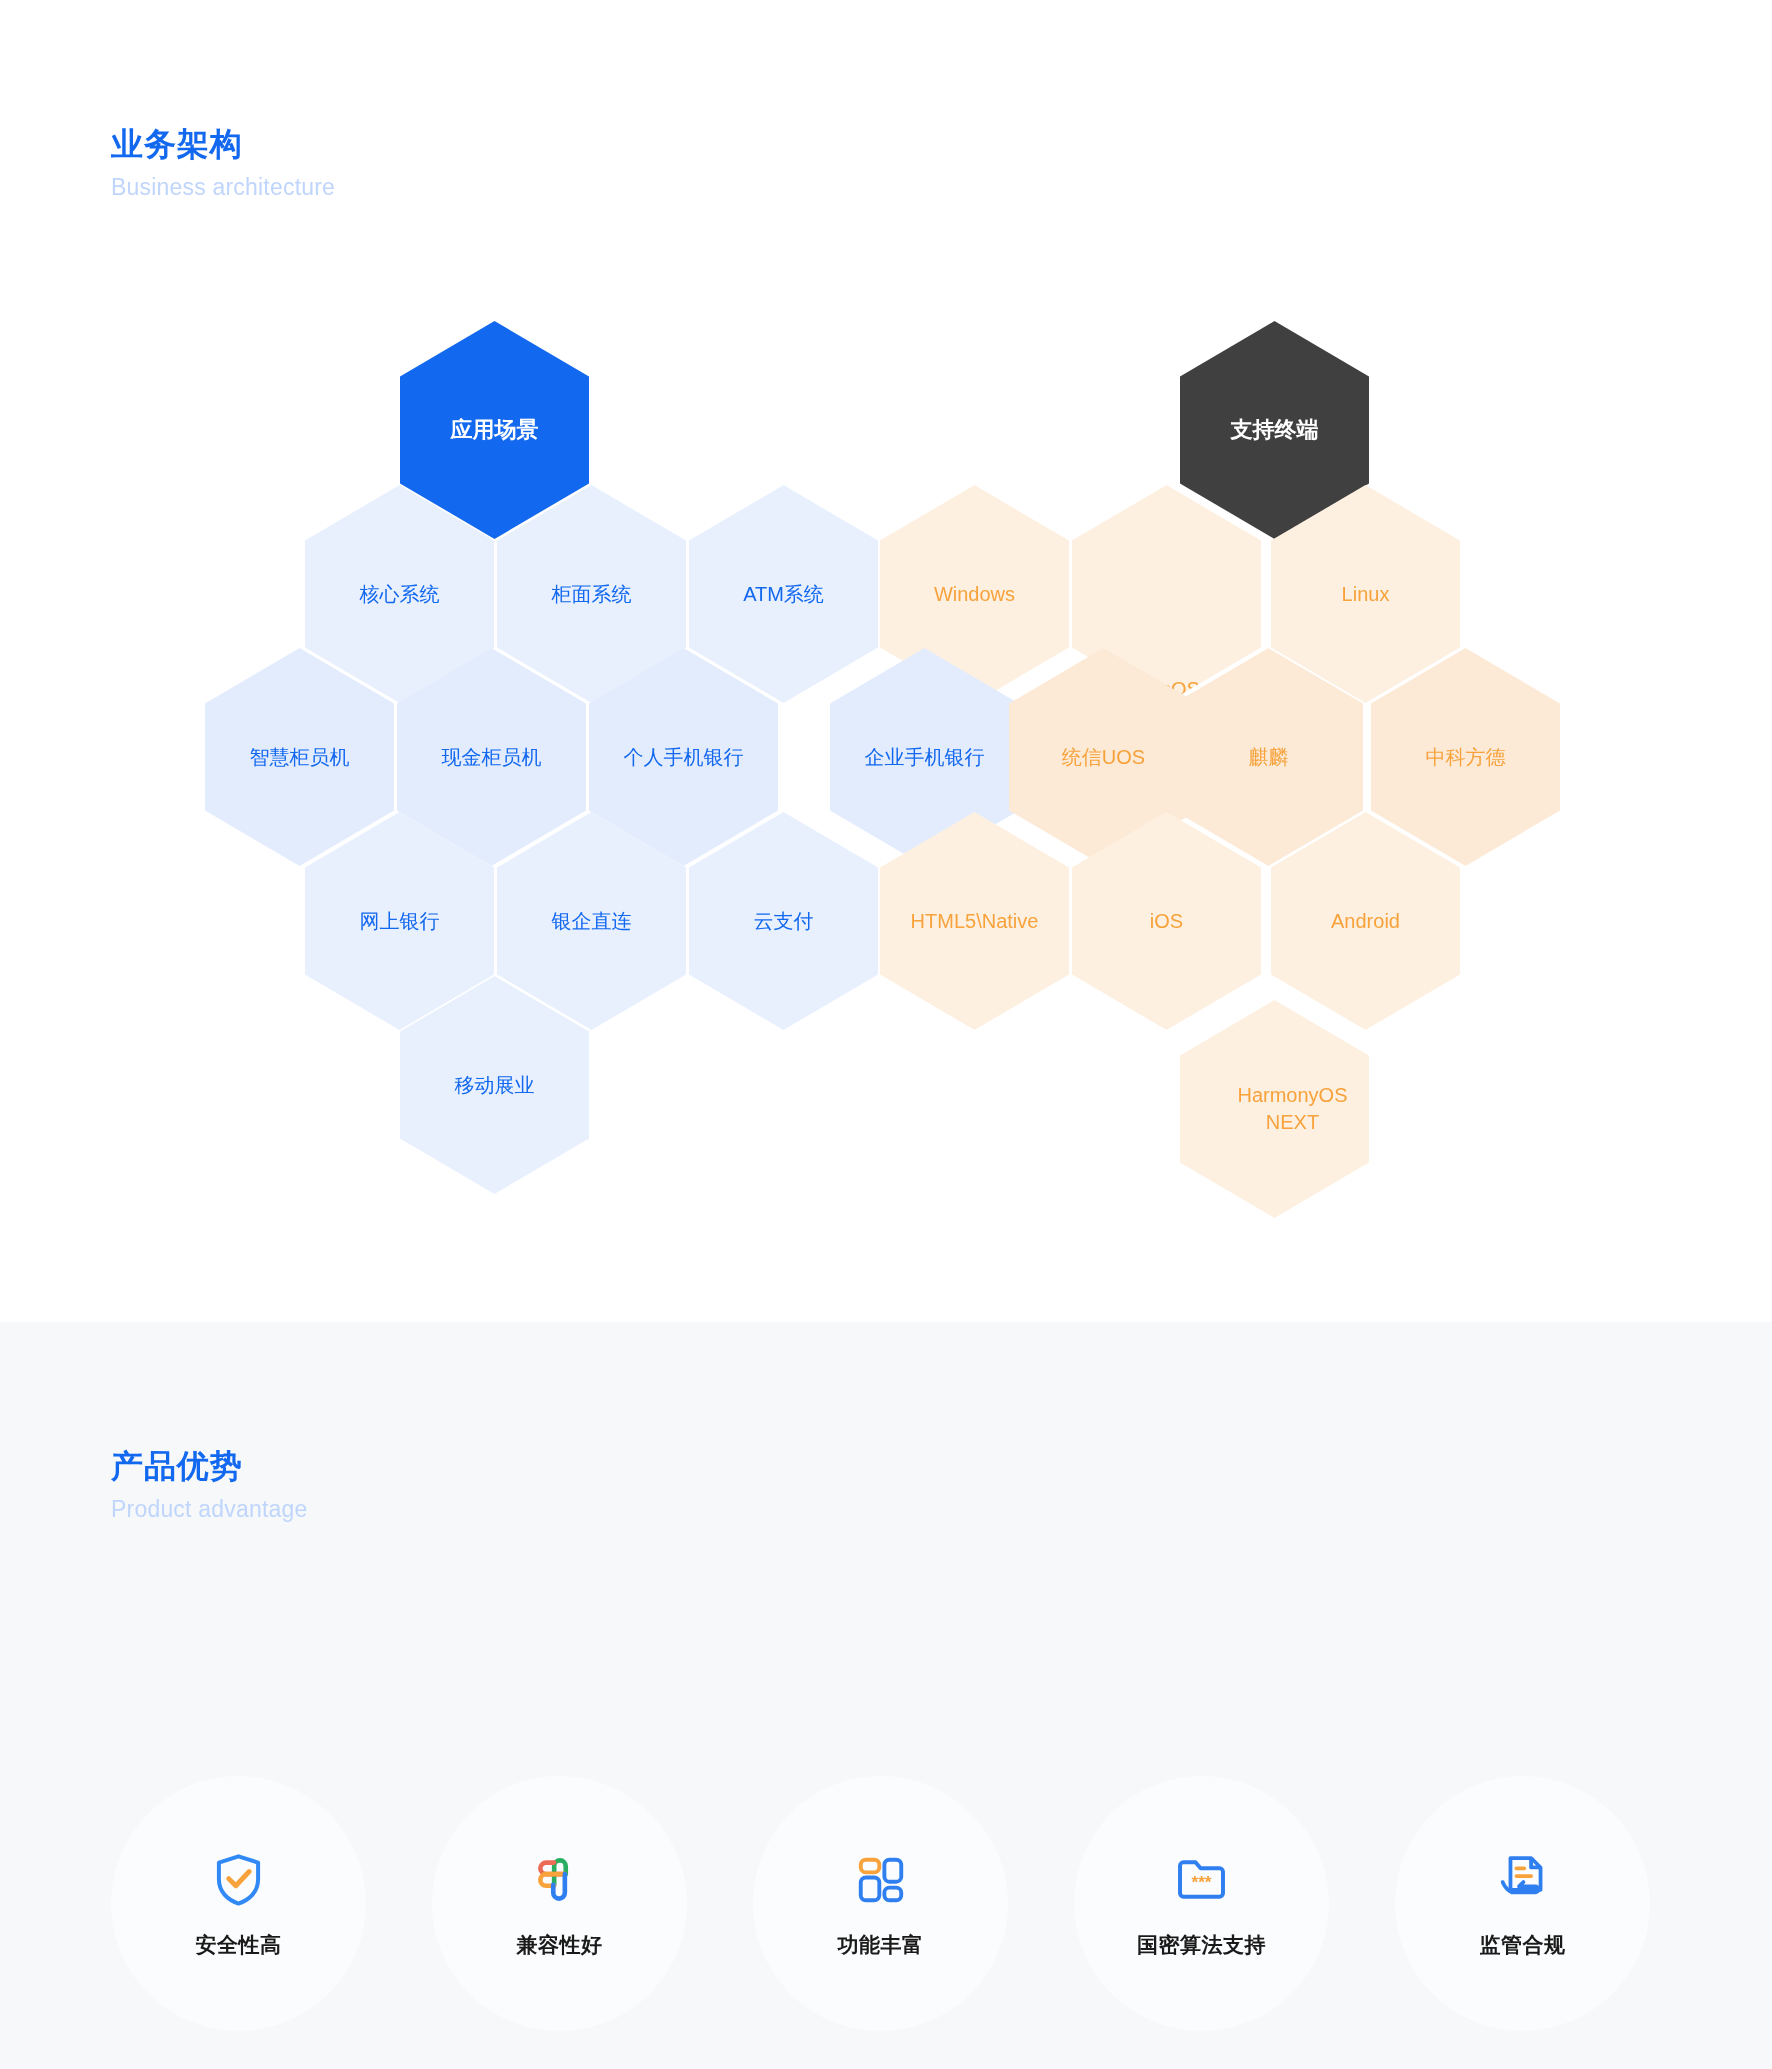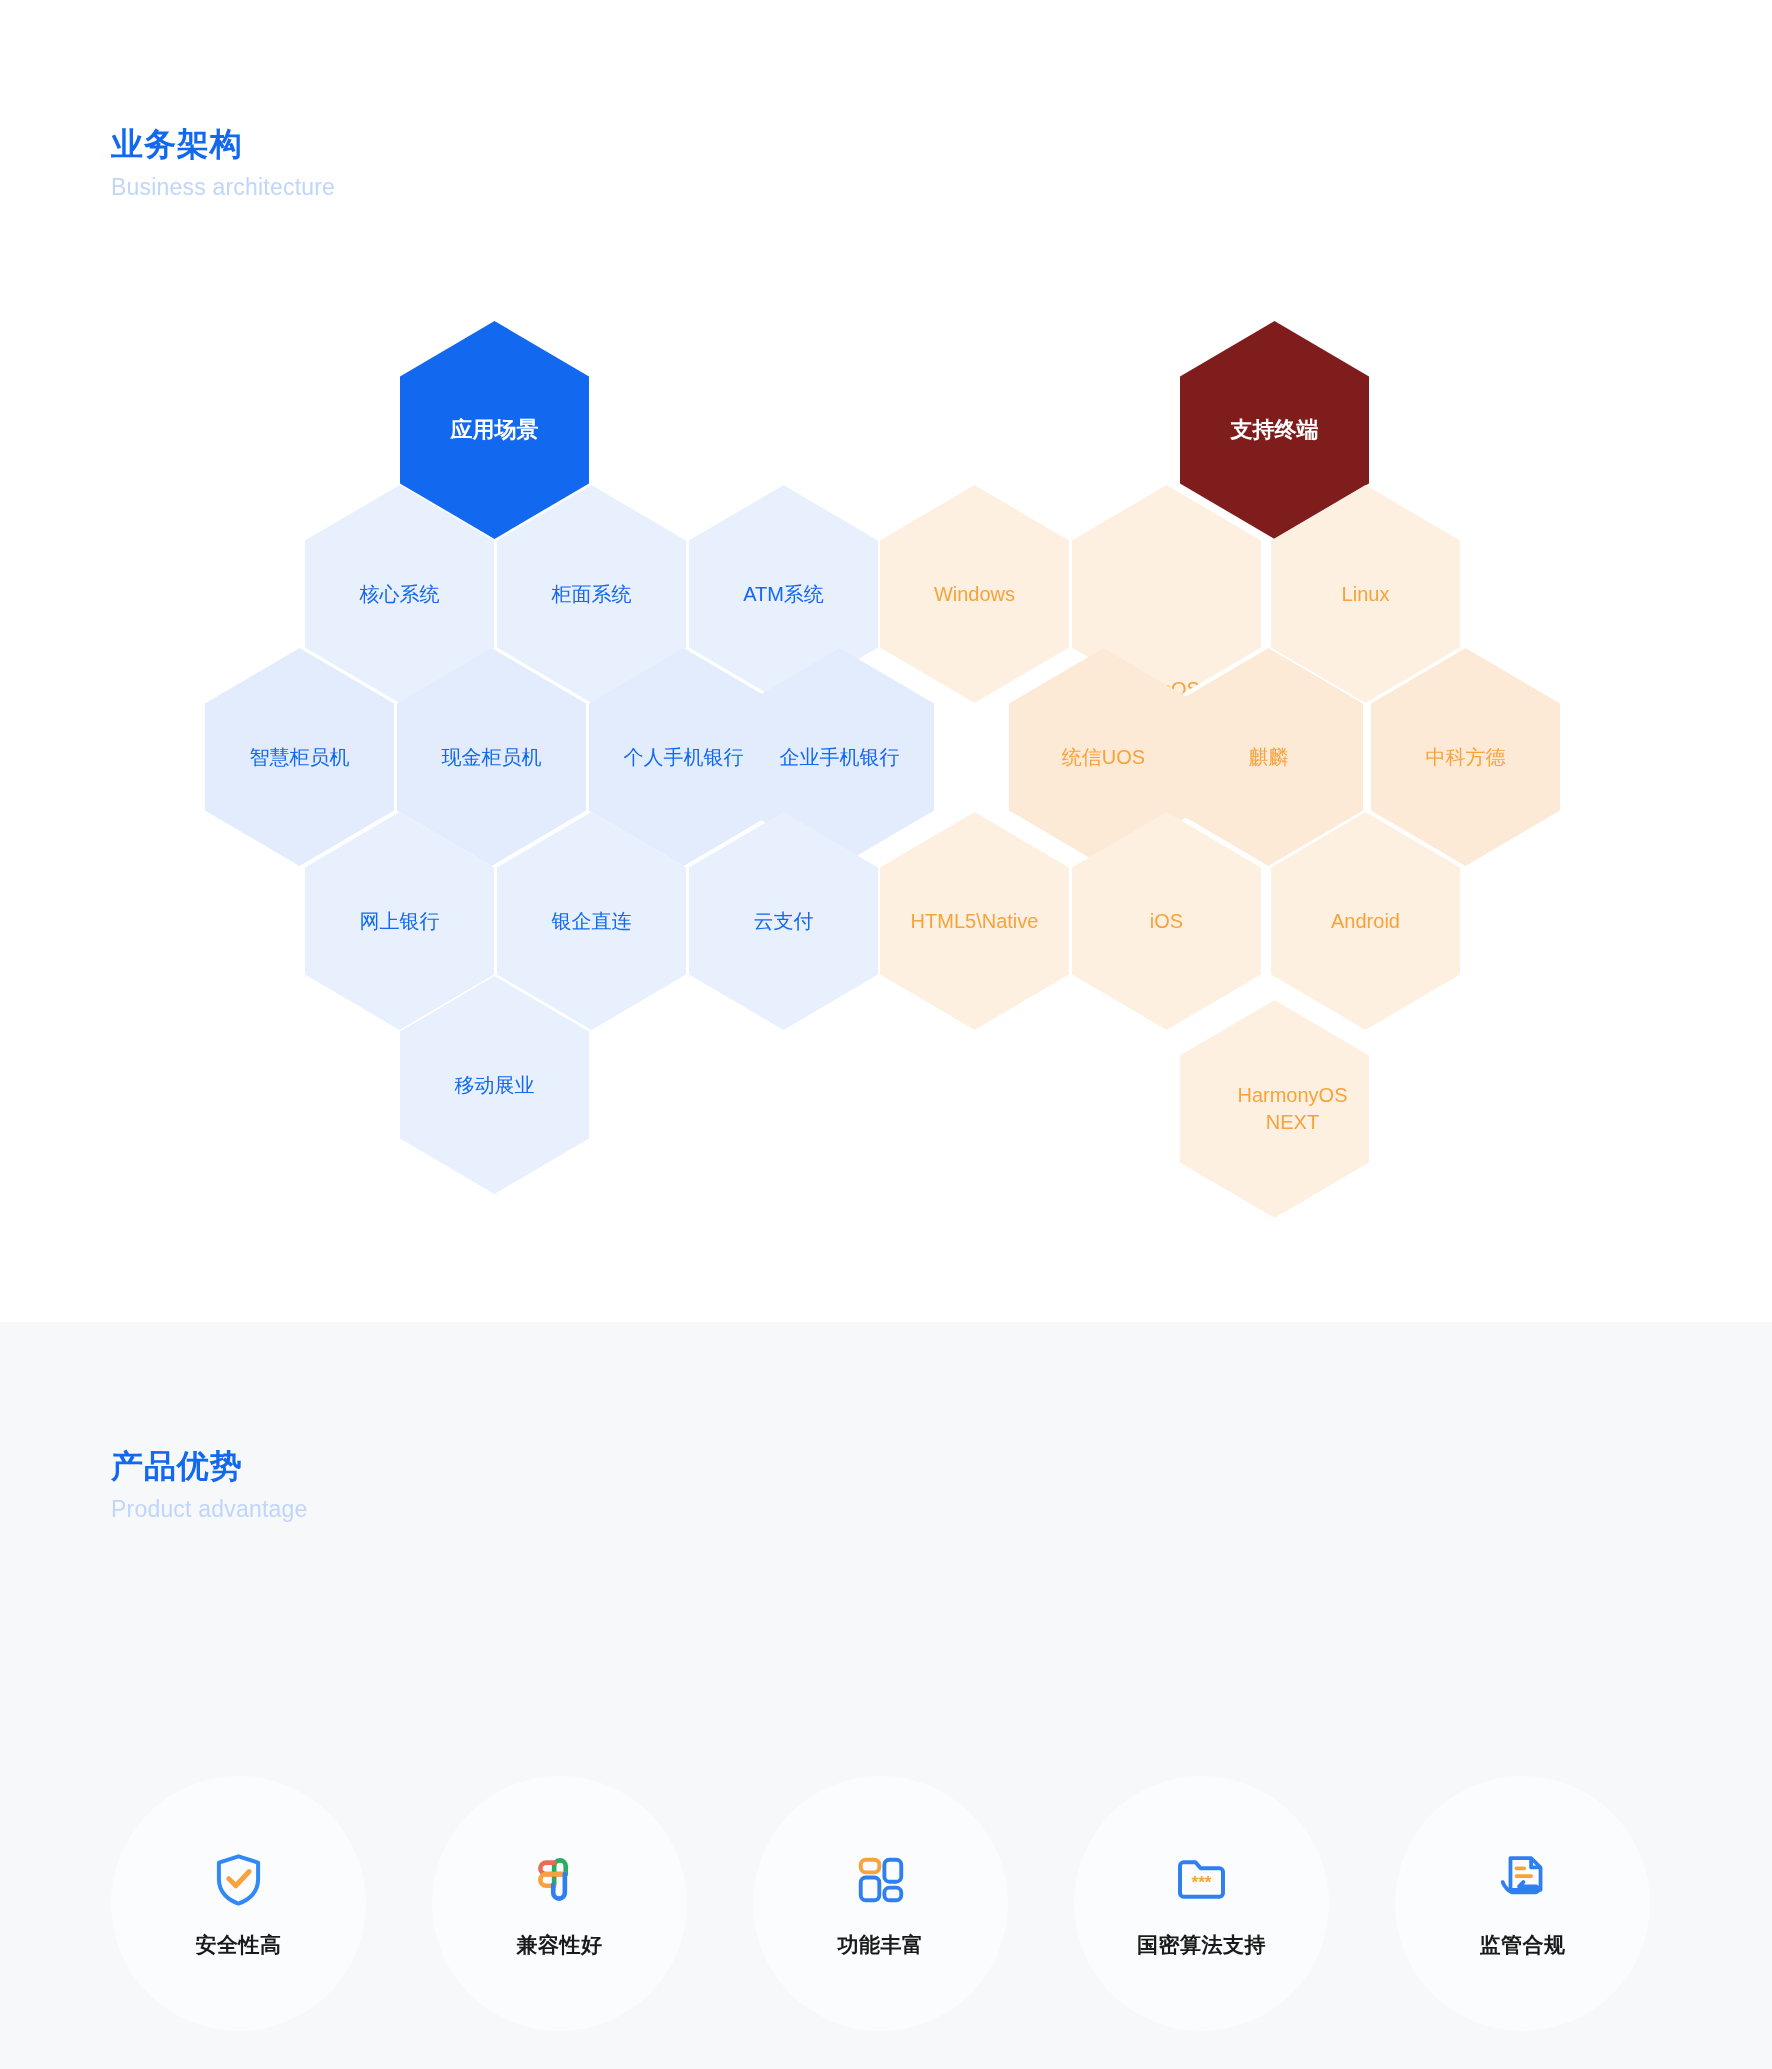--- a/index.html
+++ b/index.html
@@ -49,21 +49,21 @@
     clip-path: polygon(50% 0%, 100% 25.5%, 100% 74.5%, 50% 100%, 0% 74.5%, 0% 25.5%);
     display: flex;
     align-items: center;
     justify-content: center;
     text-align: center;
     font-size: 20px;
     line-height: 1.35;
     padding: 0 11px;
   }
   .hex-blue-solid { background: #1268ef; color: #ffffff; font-weight: bold; font-size: 22px; }
-  .hex-orange-solid { background: #7f1d1d; color: #ffffff; font-weight: bold; font-size: 22px; }
+  .hex-orange-solid { background: #404040; color: #ffffff; font-weight: bold; font-size: 22px; }
   .hex-blue-light { background: #e8f0fe; color: #1268ef; }
   .hex-blue-light2 { background: #e3ecfd; color: #1268ef; }
   .hex-orange-light { background: #fdf0e0; color: #f7a23b; }
   .hex-orange-light2 { background: #fcead6; color: #f7a23b; }
 
   
   .section-adv {
     background: #f6f8fa;
     height: 748px;
     position: relative;
@@ -143,21 +143,21 @@
 
       <div class="hex hex-blue-light2" style="left:205px; top:648px;">
         <span>智慧柜员机</span>
       </div>
       <div class="hex hex-blue-light2" style="left:397px; top:648px;">
         <span>现金柜员机</span>
       </div>
       <div class="hex hex-blue-light2" style="left:589px; top:648px;">
         <span>个人手机银行</span>
       </div>
-      <div class="hex hex-blue-light2" style="left:745px; top:648px;">
+      <div class="hex hex-blue-light2" style="left:830px; top:648px;">
         <span>企业手机银行</span>
       </div>
 
       <div class="hex hex-orange-light2" style="left:981px; top:648px;margin-left:28px;">
         <span>统信UOS</span>
       </div>
       <div class="hex hex-orange-light2" style="left:1174px; top:648px;">
         <span>麒麟</span>
       </div>
       <div class="hex hex-orange-light2" style="left:1371px; top:648px;">

